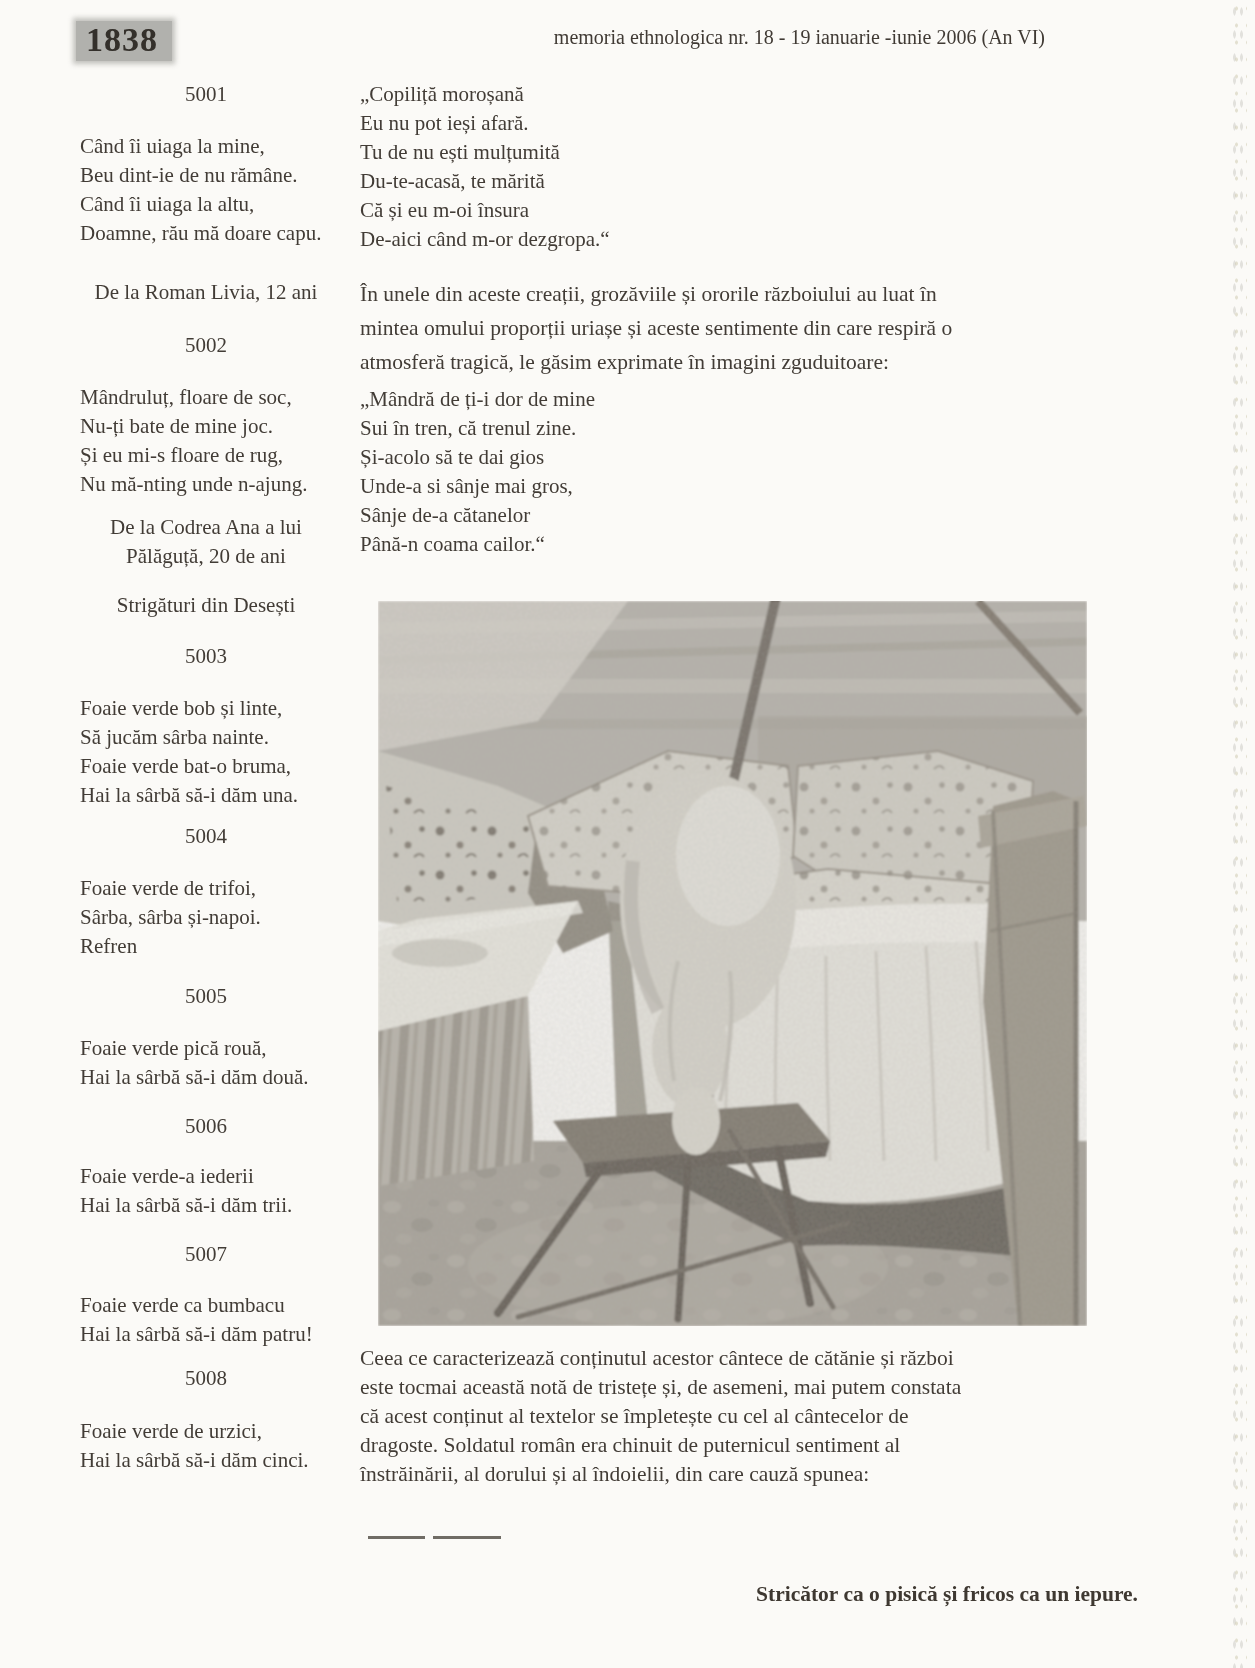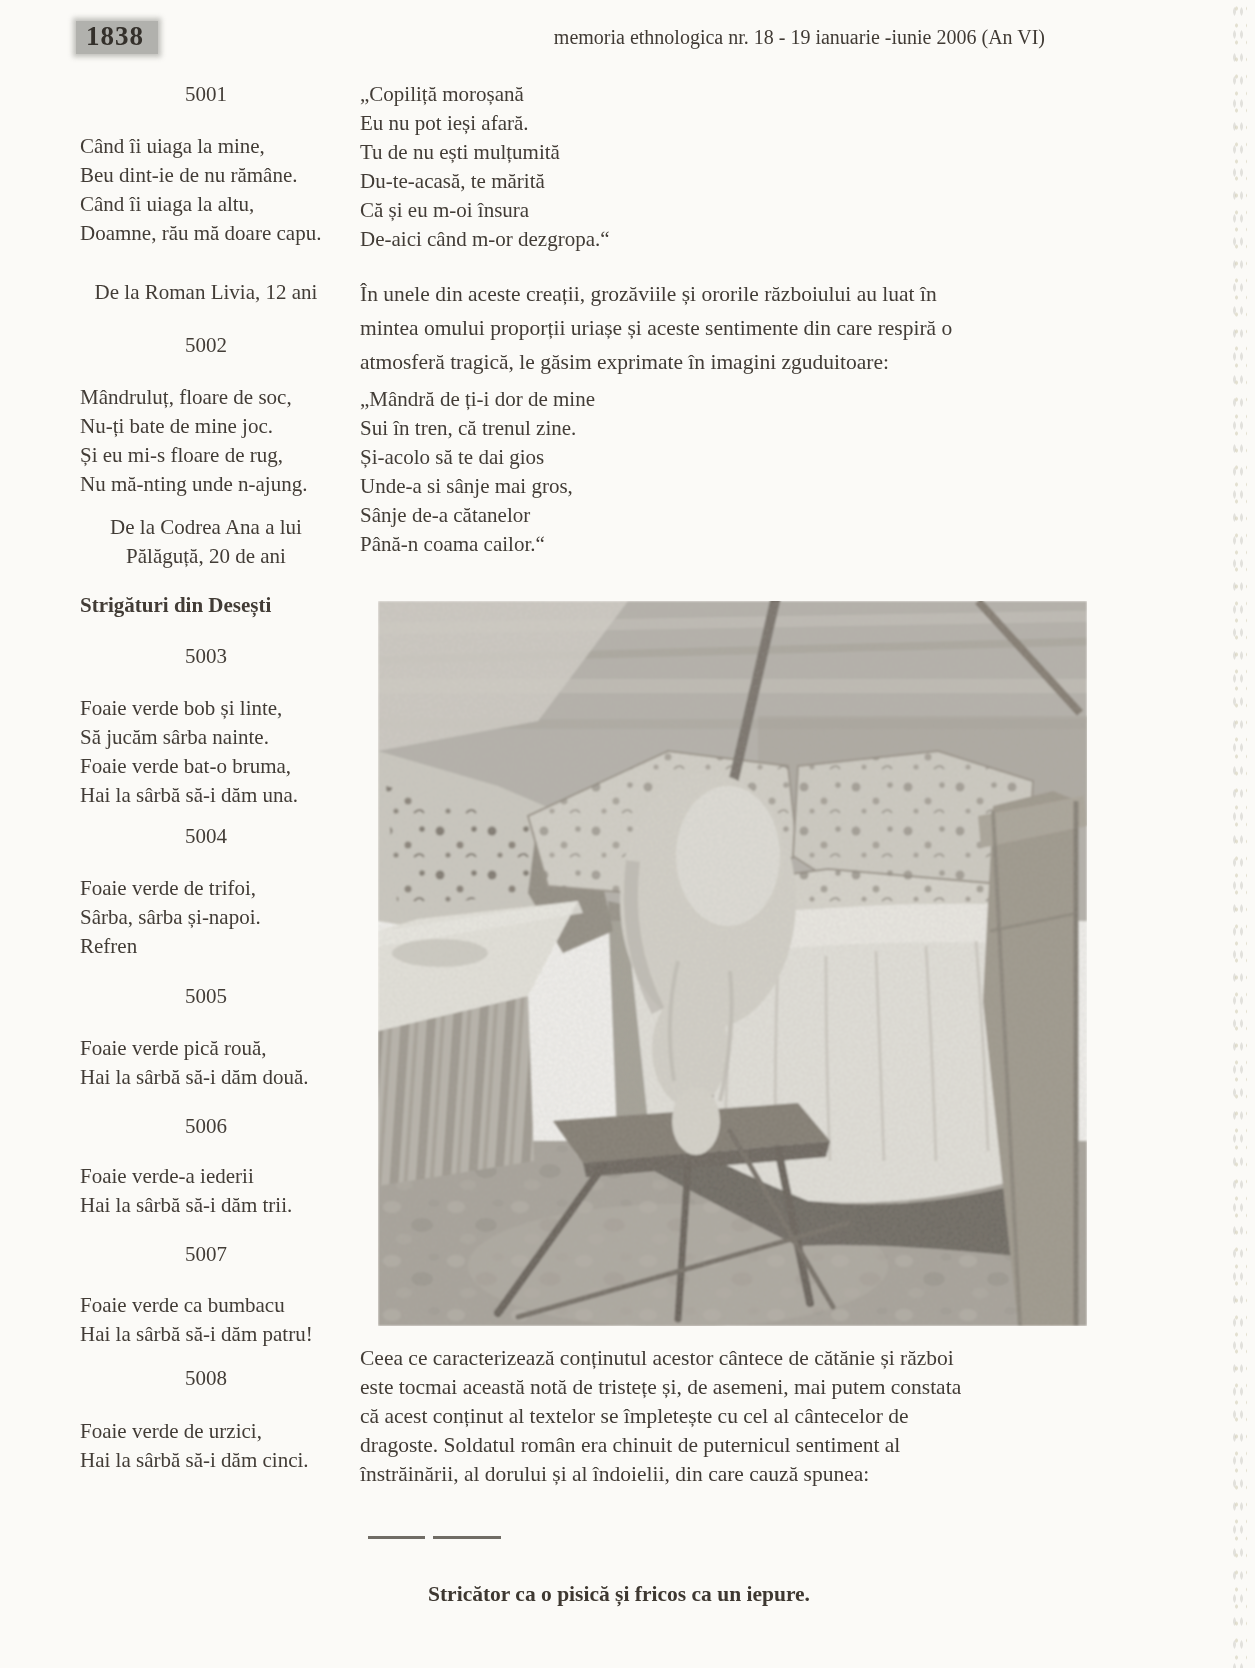--- a/index.html
+++ b/index.html
@@ -6,40 +6,40 @@
   body{
     width:1255px;height:1668px;position:relative;overflow:hidden;
     background:#fbfaf7;
     font-family:"Liberation Serif","DejaVu Serif",serif;
     color:#423c36;
   }
   .pagenum{
     position:absolute;left:76px;top:21px;
     background:#b1b1ad;box-shadow:0 0 5px 3px rgba(177,177,173,.8);
     padding:0 14px 2px 10px;
-    font-size:27px;font-weight:bold;color:#34302b;letter-spacing:1px;
+    font-size:34px;font-weight:bold;color:#34302b;letter-spacing:1px;
   }
   .journal{
     position:absolute;top:26px;right:210px;
     font-size:20px;color:#403a34;white-space:nowrap;text-align:center;
   }
   .col-left{
     position:absolute;left:80px;top:80px;width:252px;
     font-size:21px;line-height:29px;
   }
   .num{text-align:center;}
   .verse{white-space:pre-line;}
   .credit{white-space:pre-line;text-align:center;}
-  .heading{font-weight:bold;}
+  .heading{font-weight:normal;text-align:center;}
   .rq{position:absolute;left:360px;width:420px;font-size:21px;line-height:29px;white-space:pre-line;}
   .para{position:absolute;left:360px;width:760px;font-size:21.5px;white-space:pre-line;}
   .photo-wrap{position:absolute;left:378px;top:601px;width:709px;height:725px;}
   .rule{position:absolute;top:1536px;height:3px;background:#57524b;opacity:.85;}
   .caption{
-    position:absolute;left:428px;top:1582px;width:710px;text-align:left;
+    position:absolute;left:428px;top:1582px;width:710px;text-align:right;
     font-size:21.5px;font-weight:bold;color:#3e3831;
   }
   .edge-noise{
     position:absolute;top:0;left:1231px;width:16px;height:1668px;opacity:.55;
     background-image:
       radial-gradient(rgba(173,166,120,.55) 1px, transparent 1.7px),
       radial-gradient(rgba(150,148,140,.45) 1px, transparent 1.5px);
     background-size:11px 17px,7px 23px;
   }
 </style>

